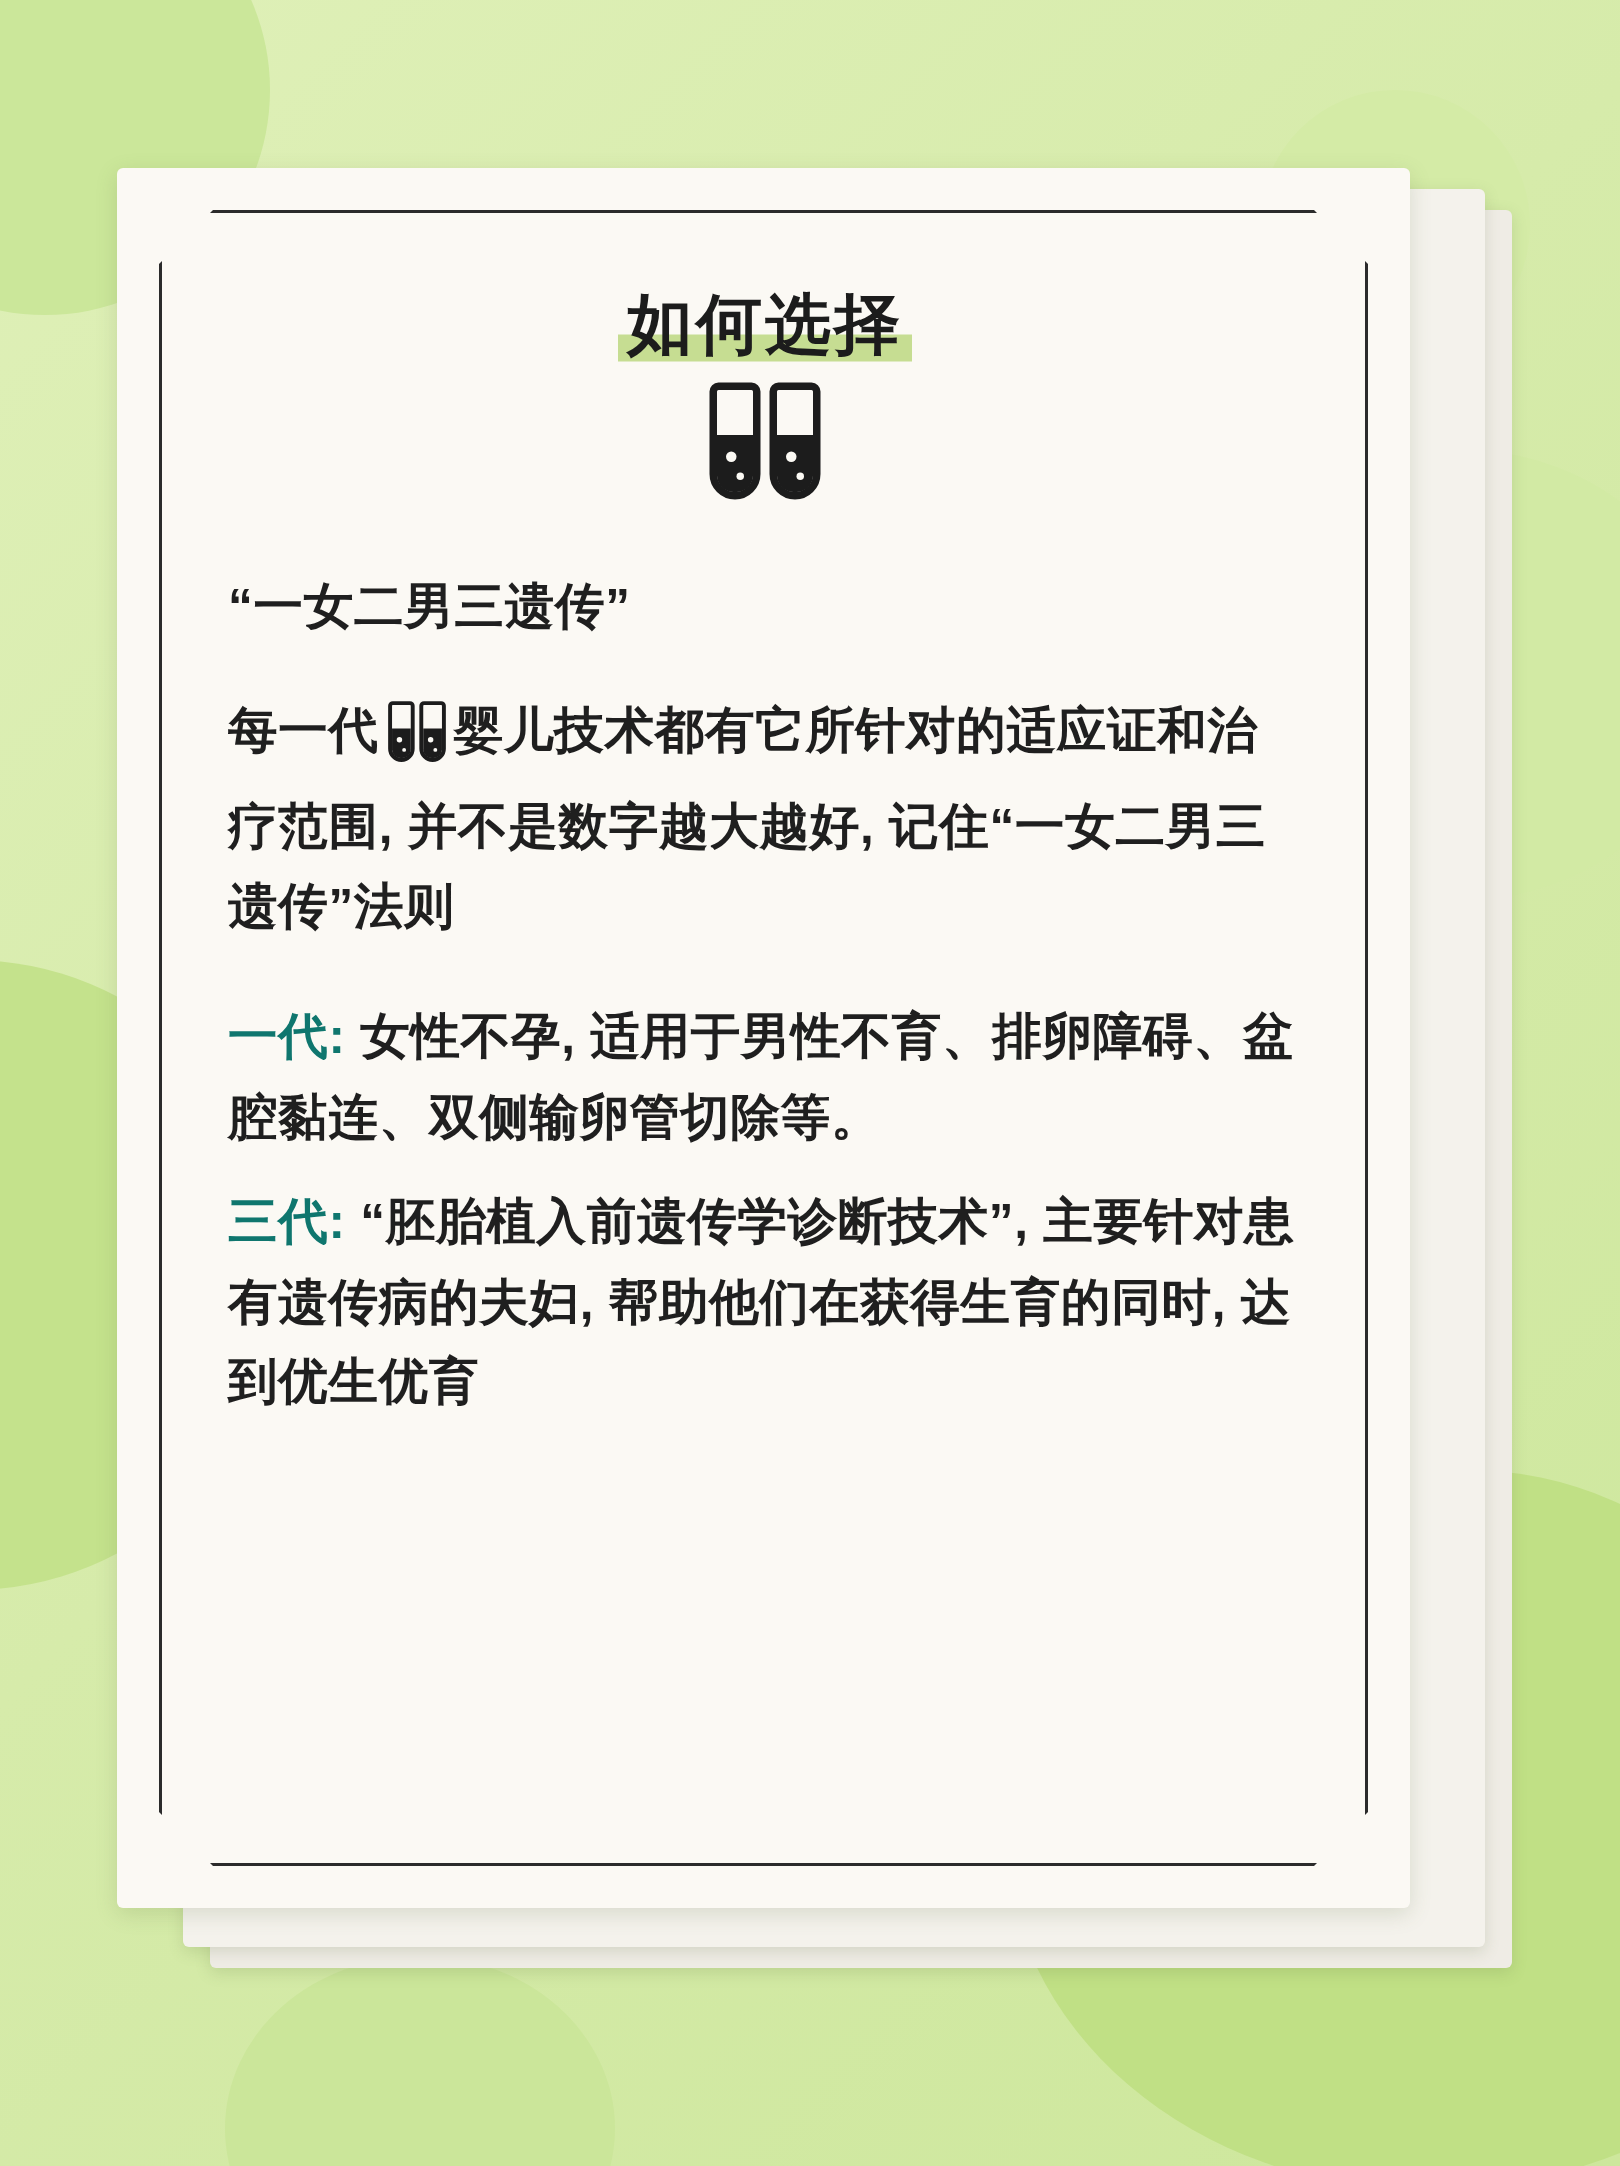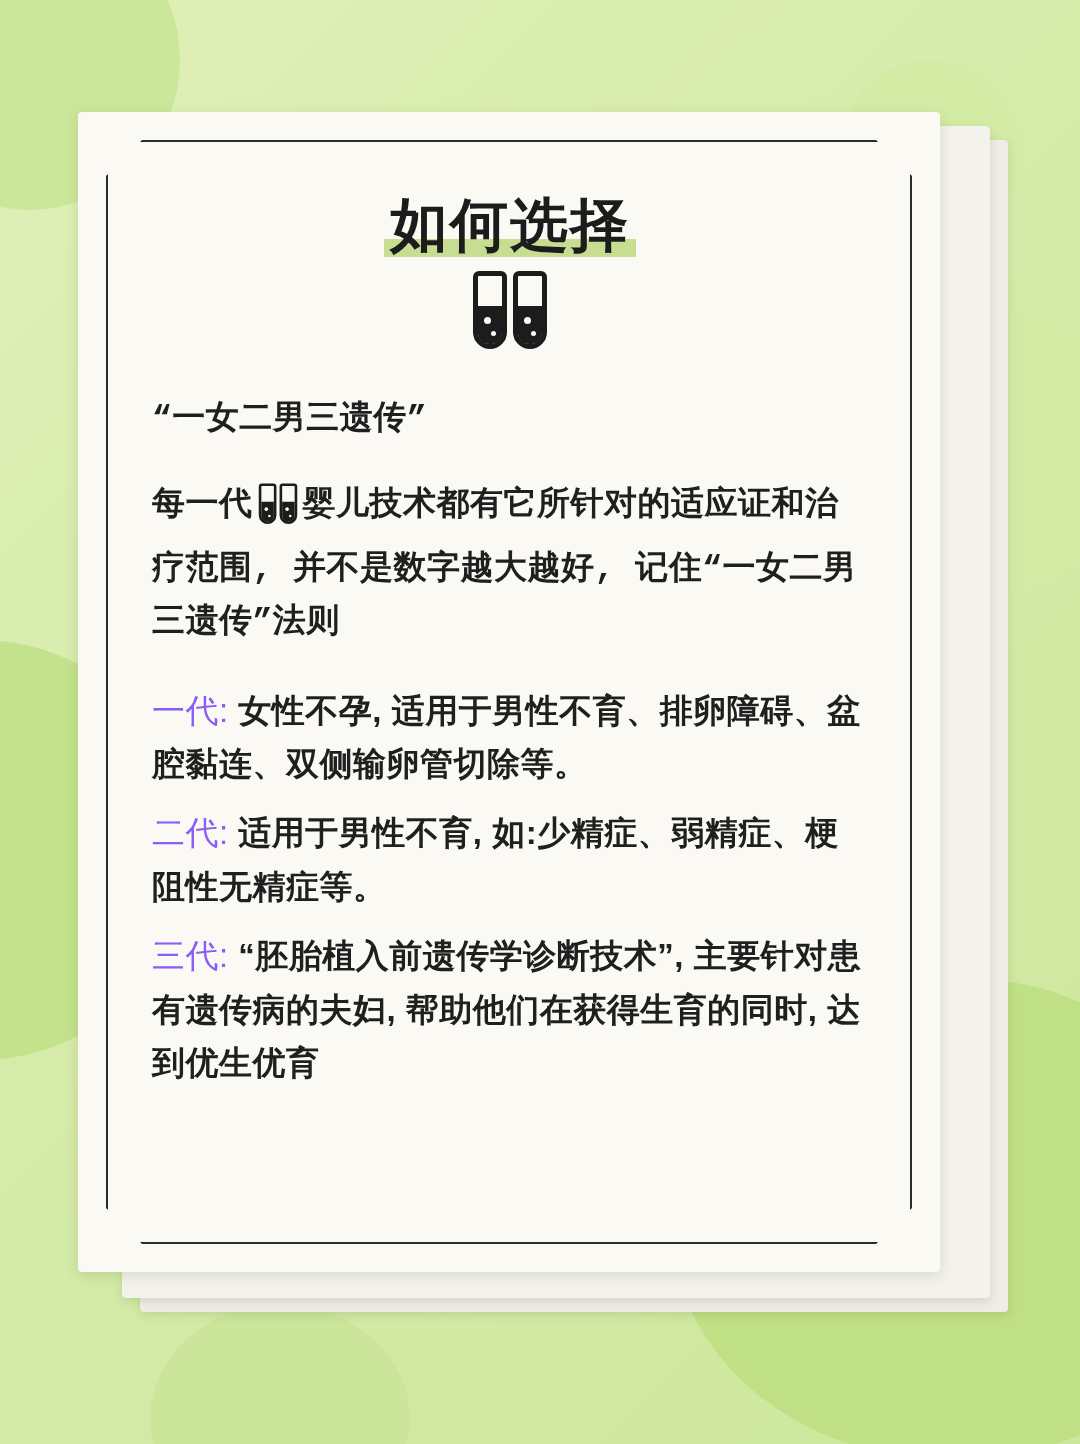--- a/index.html
+++ b/index.html
@@ -117,21 +117,21 @@
     width: 716px;
   }
 
   .title-block {
     text-align: center;
     margin-bottom: 44px;
   }
   .title-line {
     display: inline-block;
     position: relative;
-    font-size: 58px;
+    font-size: 44px;
     font-weight: bold;
     color: #1c1c1c;
     letter-spacing: 2px;
     line-height: 1.15;
     padding: 0 6px;
   }
   .title-line .hl {
     position: absolute;
     left: 0; right: 0;
     bottom: 2px;
@@ -185,41 +185,40 @@
   .tube .b1 { left: 6px; bottom: 20px; }
   .tube .b2 { left: 13px; bottom: 8px; width: 5px; height: 5px; }
 
   .para {
     font-size: 33px;
     line-height: 1.62;
     color: #1f1f1f;
     font-weight: bold;
     margin: 0 0 34px 0;
     letter-spacing: 0.5px;
-    font-family: Liberation Mono, monospace;
   }
   .para.intro-first {
     margin-bottom: 0;
   }
   .para .inline-tubes {
     display: inline-block;
     vertical-align: -10px;
   }
 
   .gen-block {
     font-size: 33px;
     line-height: 1.62;
     color: #1f1f1f;
     font-weight: bold;
     margin: 0 0 16px 0;
     letter-spacing: 0.5px;
   }
   .gen-label {
-    color: #8b5cf6;
-    font-weight: normal;
+    color: #0f766e;
+    font-weight: bold;
   }
 </style>
 </head>
 <body>
 
 <div class="bg">
   <div class="blob blob-a"></div>
   <div class="blob blob-b"></div>
   <div class="blob blob-c"></div>
   <div class="blob blob-d"></div>
@@ -270,24 +269,20 @@
                 <span class="bub b2"></span>
               </span>
             </span></span><span>婴儿技术都有它所针对的适应证和治疗范围, 并不是数字越大越好, 记住“一女二男三遗传”法则</span>
       </p>
 
       <p class="gen-block">
         <span class="gen-label">一代:</span>
         <span>女性不孕, 适用于男性不育、排卵障碍、盆腔黏连、双侧输卵管切除等。</span>
       </p>
 
-      <p class="gen-block">
-        <span class="gen-label">二代:</span>
-        <span>适用于男性不育, 如:少精症、弱精症、梗阻性无精症等。</span>
-      </p>
 
       <p class="gen-block">
         <span class="gen-label">三代:</span>
         <span>“胚胎植入前遗传学诊断技术”, 主要针对患有遗传病的夫妇, 帮助他们在获得生育的同时, 达到优生优育</span>
       </p>
 
     </div>
   </div>
 </div>
 

